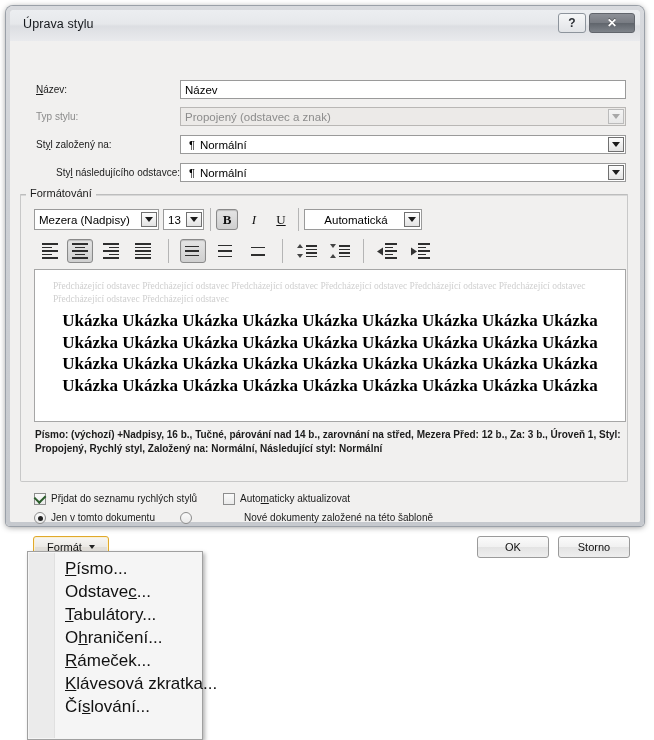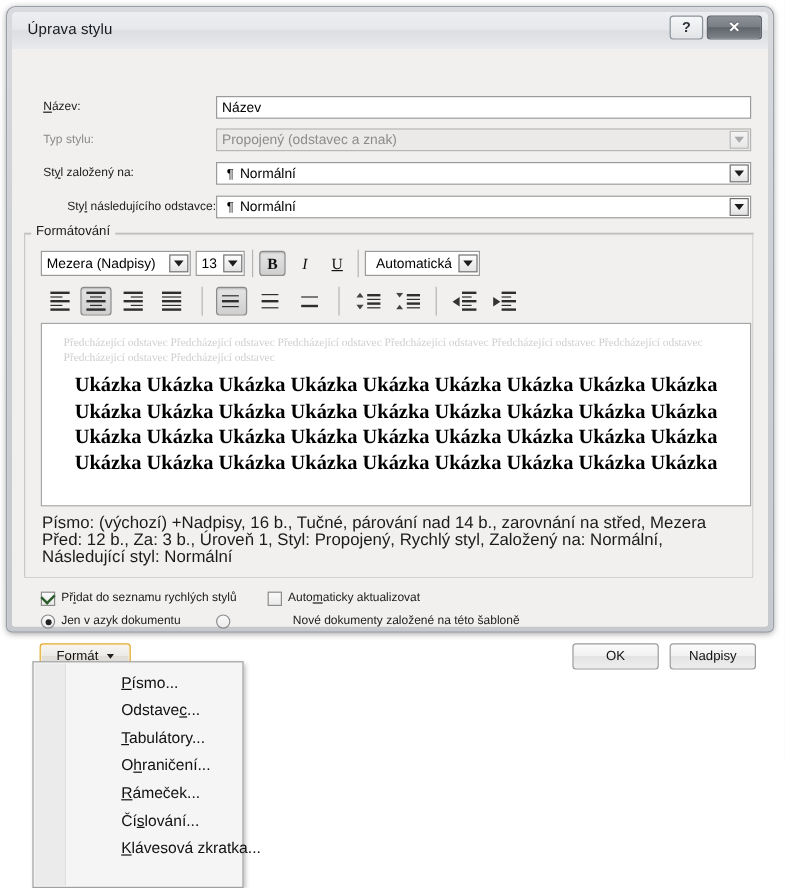--- a/index.html
+++ b/index.html
@@ -136,21 +136,21 @@
     line-height:13px;padding:10px 18px 0 18px;text-align:left;
   }
   #prev-sample{
     font-family:"Liberation Serif", serif;font-weight:bold;font-size:17px;
     line-height:21.5px;text-align:center;color:#000;
     padding:4px 14px 0 14px;
   }
 
   
   #desc{
-    position:absolute;font-size:14px;line-height:14px;color:#1b1b1b;
+    position:absolute;font-size:10px;line-height:14px;color:#1b1b1b;font-weight:bold;
   }
 
   
   .chk{
     position:absolute;width:12px;height:12px;box-sizing:border-box;
     border:1px solid #8d8d8d;background:linear-gradient(to bottom,#fafafa,#eaeaea);
     display:flex;align-items:center;justify-content:center;
   }
   .chk .mark{
     width:9px;height:6px;border-left:2px solid #2b5d2b;border-bottom:2px solid #2b5d2b;
@@ -184,21 +184,21 @@
 
   
   #menu{
     position:absolute;left:27px;top:551px;width:176px;height:189px;
     background:#f5f5f5;border:1px solid #a0a0a0;box-sizing:border-box;
     box-shadow:2px 2px 4px rgba(0,0,0,.3);
   }
   #menu .gutter{position:absolute;left:1px;top:1px;width:25px;bottom:1px;background:#ebebeb;border-right:1px solid #e0e0e0;}
   .mitem{
     position:relative;height:23px;line-height:23px;
-    padding-left:36px;font-size:13px;color:#111;white-space:nowrap;margin-left:36px;
+    padding-left:36px;font-size:17px;color:#111;white-space:nowrap;
   }
   #menu-list{position:absolute;left:1px;top:5px;right:1px;}
 </style>
 </head>
 <body>
 
 <div id="frame">
   <div id="frame-inner">
 
     <div id="titlebar">
@@ -262,21 +262,21 @@
       </div>
 
       <div class="sep" style="left:200px;top:167px;height:23px;"></div>
 
       <div class="tbtn pressed" style="left:206px;top:168px;width:22px;height:21px;font-family:'Liberation Serif',serif;font-weight:bold;font-size:13px;">B</div>
       <div class="tbtn" style="left:233px;top:168px;width:22px;height:21px;font-family:'Liberation Serif',serif;font-style:italic;font-size:13px;">I</div>
       <div class="tbtn" style="left:260px;top:168px;width:22px;height:21px;font-family:'Liberation Serif',serif;font-size:13px;text-decoration:underline;">U</div>
 
       <div class="sep" style="left:288px;top:167px;height:23px;"></div>
 
-      <div class="field" style="left:294px;top:168px;width:96px;height:21px;justify-content:center;">
+      <div class="field" style="left:294px;top:168px;width:118px;height:21px;justify-content:center;">
         <span class="val" style="padding-left:0;margin-right:14px;">Automatická</span>
         <div class="arrowbtn" style="top:2px;height:15px;">
             <div class="tri"></div>
           </div>
       </div>
 
       <div class="tbtn" style="left:28px;top:199px;width:24px;height:22px;">
         <span class="bars">
             <i style="width:16px"></i>
             <i style="width:10px"></i>
@@ -409,40 +409,40 @@
         <span class="mark"></span>
       </div>
       <div class="flabel" style="left:41px;top:452px;">Př<span class="ul">i</span>dat do seznamu rychlých stylů</div>
 
       <div class="chk" style="left:213px;top:452px;"></div>
       <div class="flabel" style="left:230px;top:452px;">Auto<span class="ul">m</span>aticky aktualizovat</div>
 
       <div class="rad" style="left:24px;top:471px;">
         <span class="dot"></span>
       </div>
-      <div class="flabel" style="left:41px;top:471px;">Jen v azyk dokumentu</div>
+      <div class="flabel" style="left:41px;top:471px;">Jen v tomto dokumentu</div>
 
       <div class="rad" style="left:170px;top:471px;"></div>
       <div class="flabel" style="left:187px;top:471px;padding-left:47px;">Nové dokumenty založené na této šabloně</div>
 
       <div class="btn" id="format-btn" style="left:23px;top:495px;width:76px;">
         <span>Formát</span>
         <span id="format-caret"></span>
       </div>
       <div class="btn" style="left:467px;top:495px;width:72px;">OK</div>
-      <div class="btn" style="left:548px;top:495px;width:72px;">Nadpisy</div>
+      <div class="btn" style="left:548px;top:495px;width:72px;">Storno</div>
 
     </div>
   </div>
 </div>
 
 <div id="menu">
   <div class="gutter"></div>
   <div id="menu-list">
     <div class="mitem"><span class="ul">P</span>ísmo...</div>
     <div class="mitem">Odstave<span class="ul">c</span>...</div>
     <div class="mitem"><span class="ul">T</span>abulátory...</div>
     <div class="mitem">O<span class="ul">h</span>raničení...</div>
     <div class="mitem"><span class="ul">R</span>ámeček...</div>
+    <div class="mitem"><span class="ul">K</span>lávesová zkratka...</div>
     <div class="mitem">Čí<span class="ul">s</span>lování...</div>
-    <div class="mitem"><span class="ul">K</span>lávesová zkratka...</div>
   </div>
 </div>
 
 </body></html>

